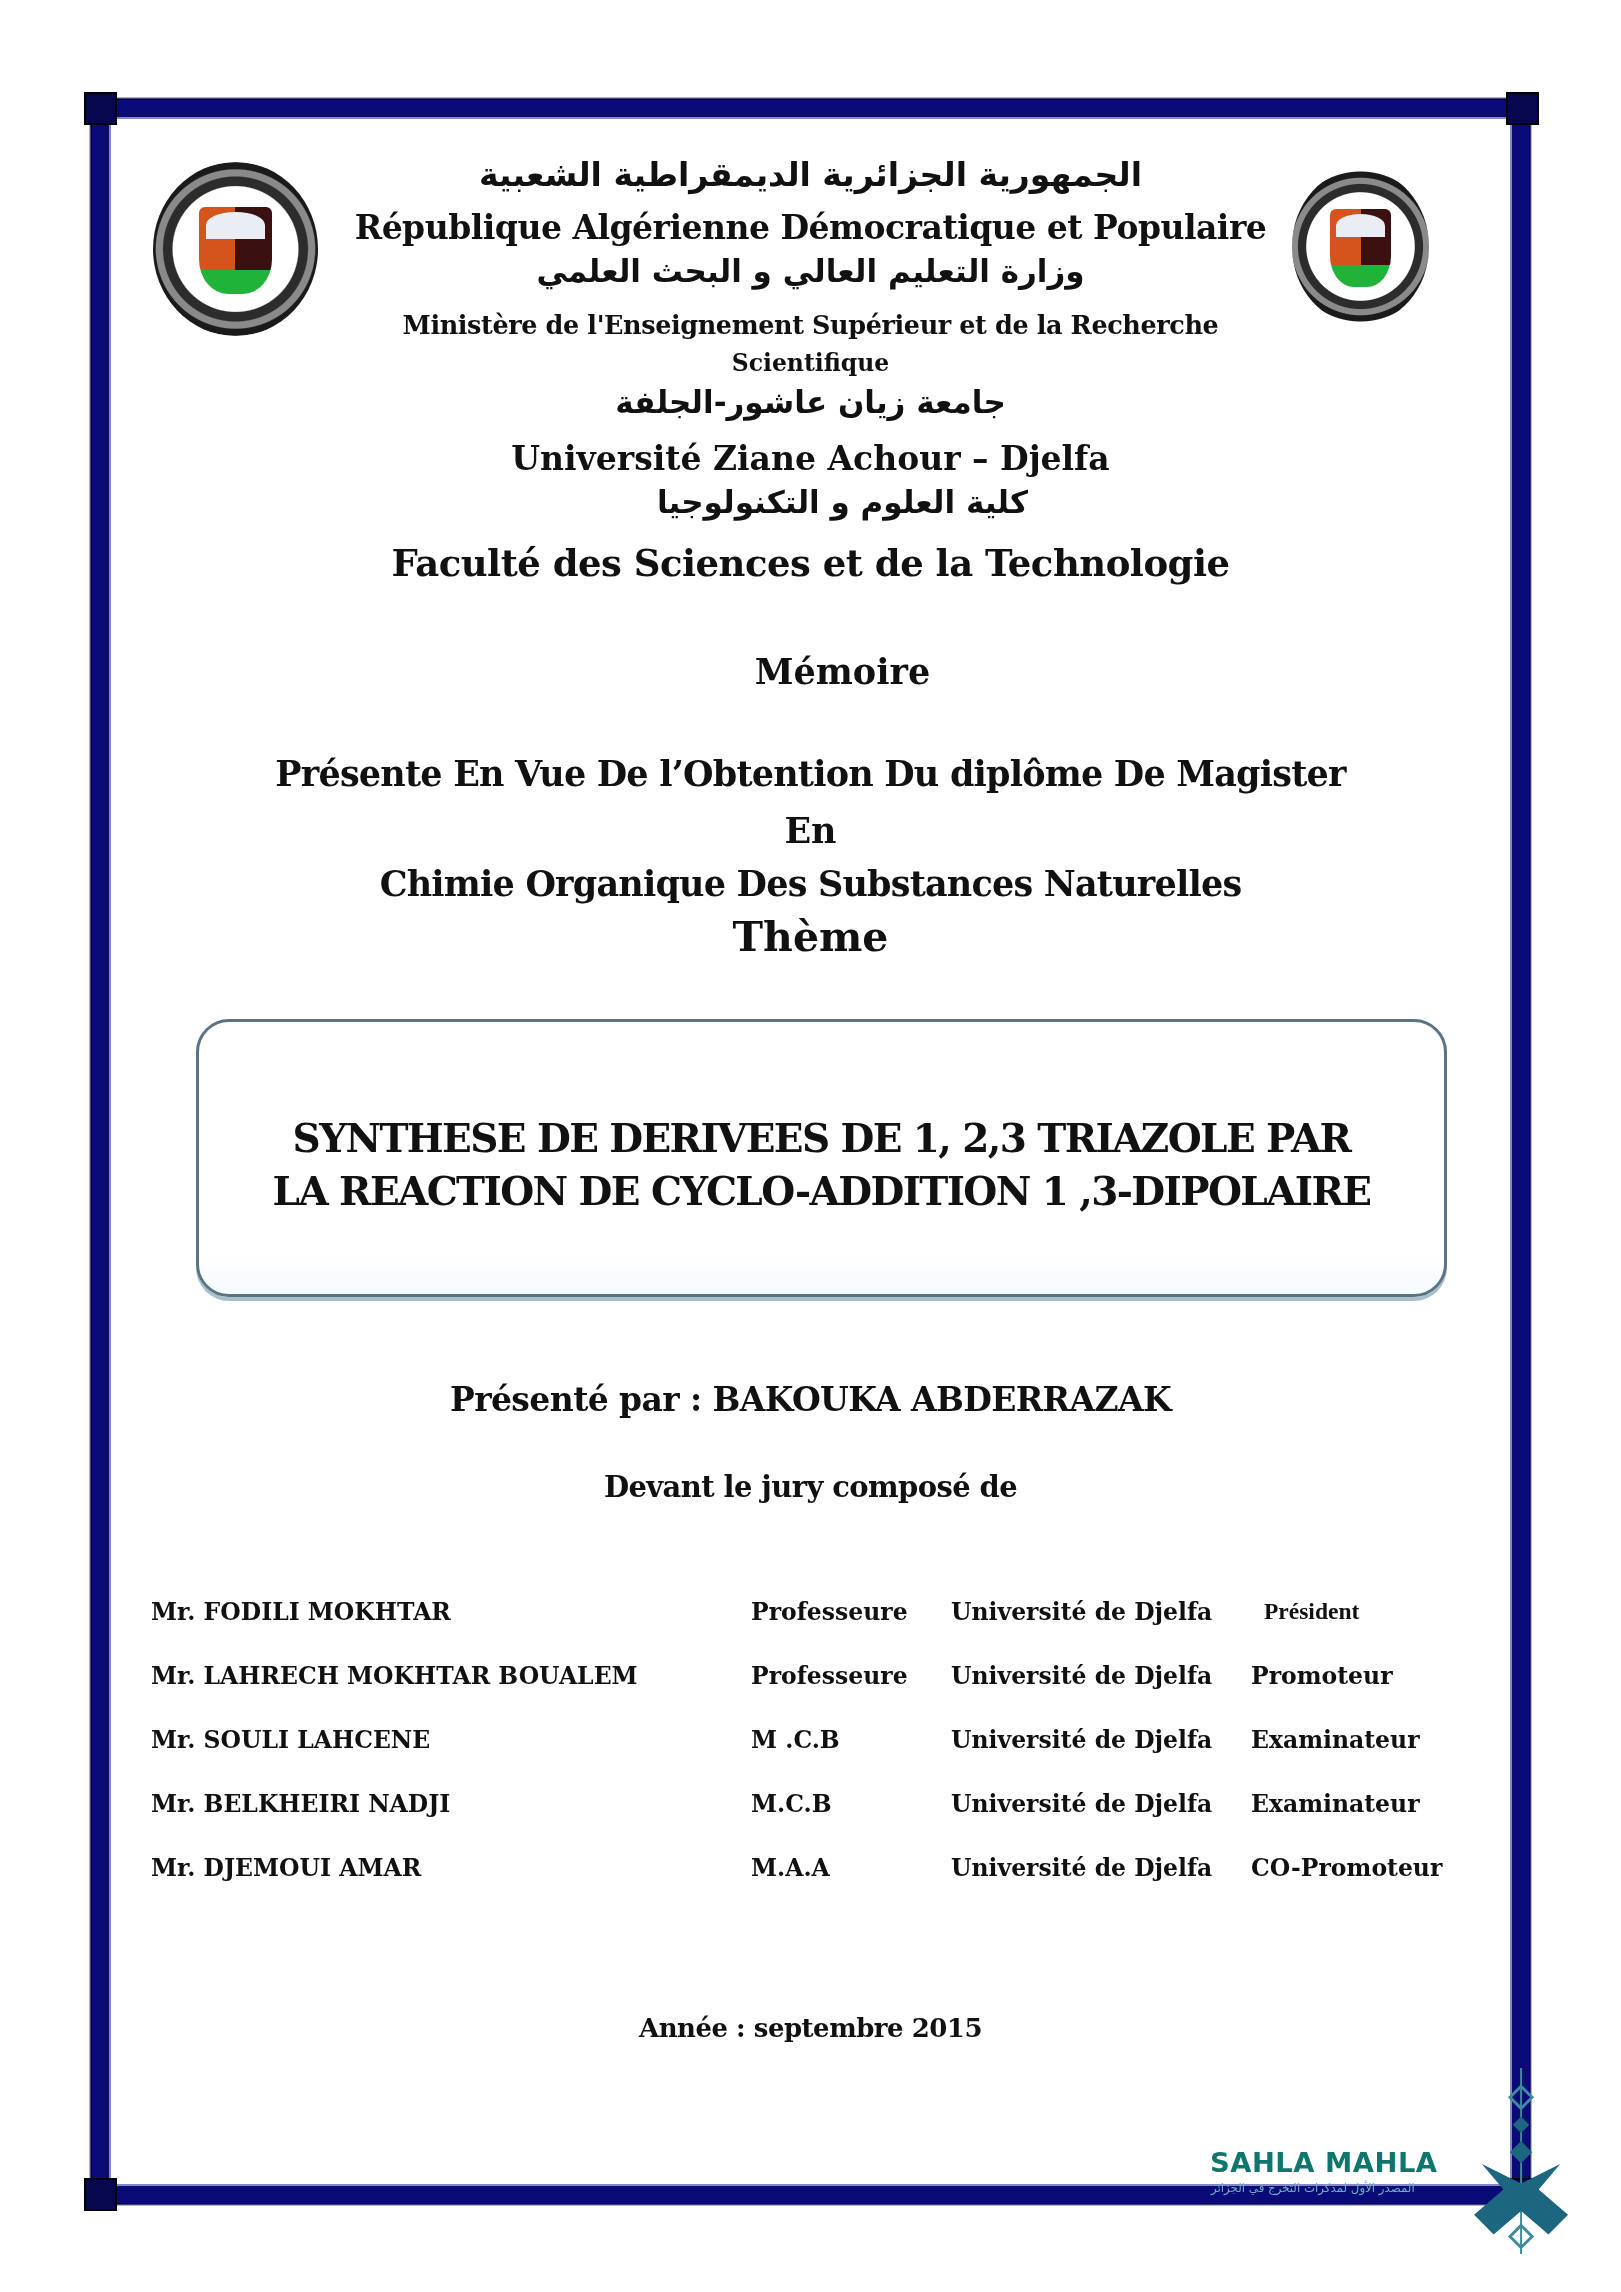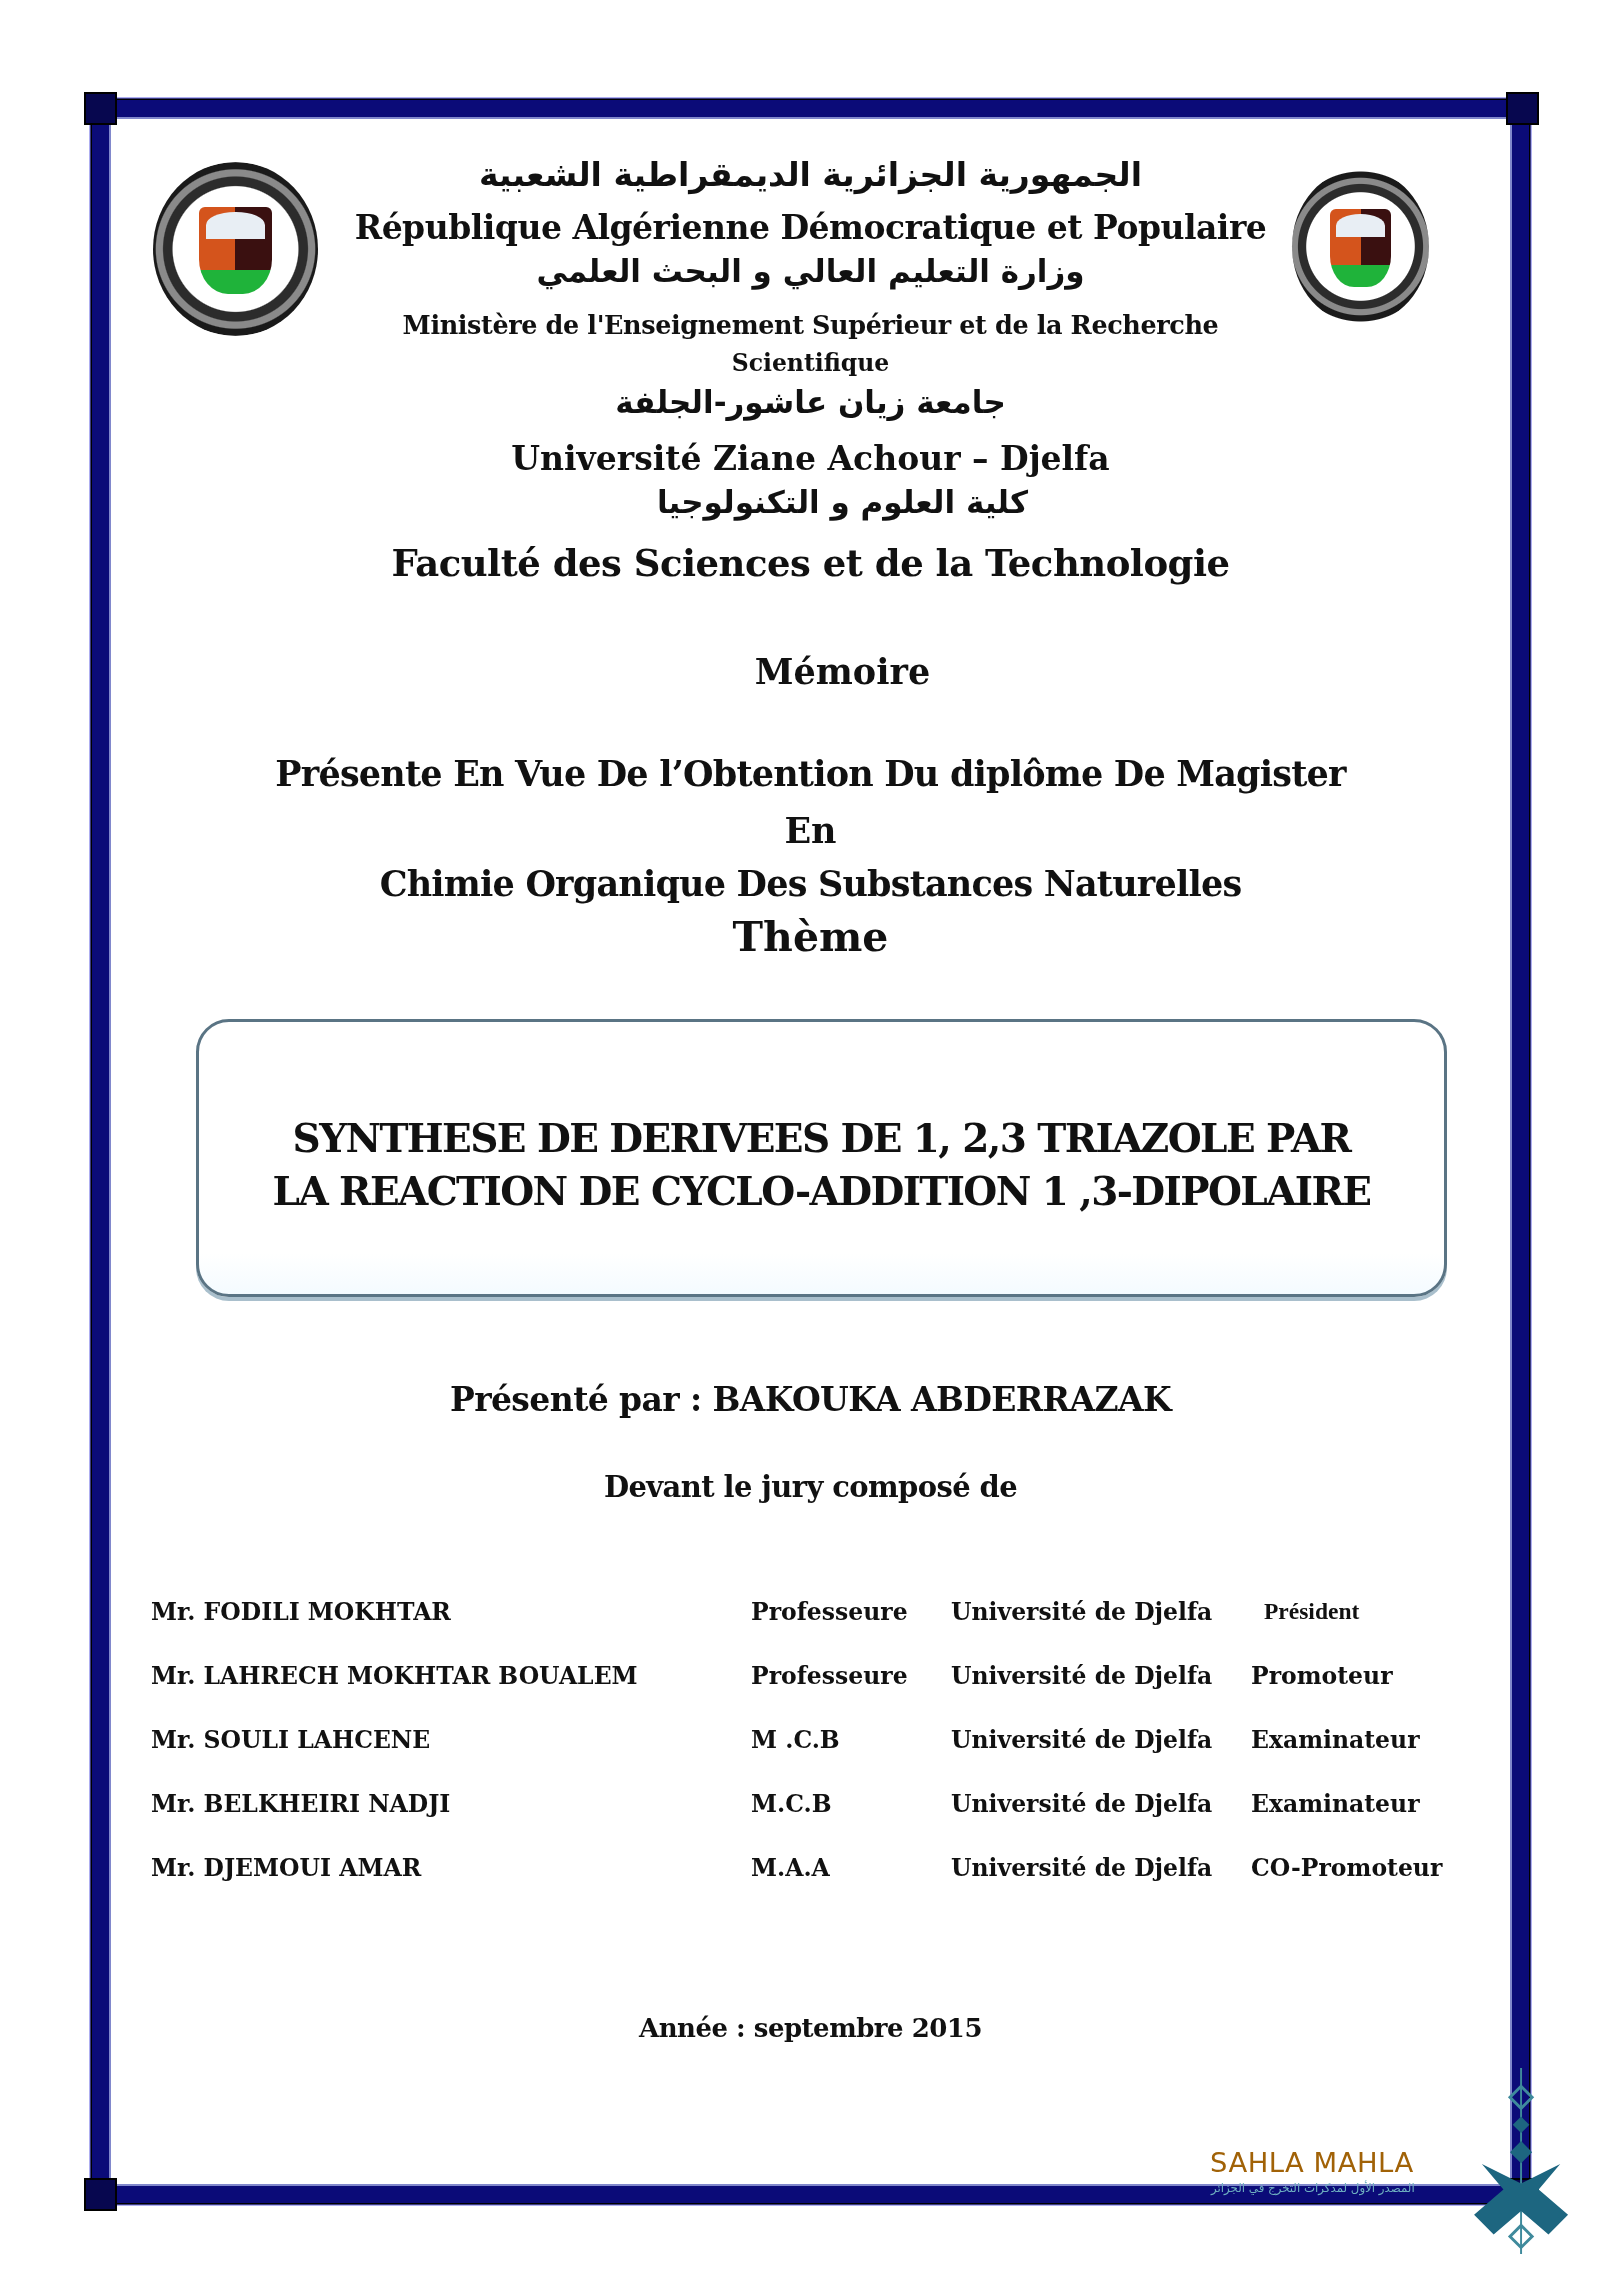--- a/index.html
+++ b/index.html
@@ -170,23 +170,23 @@
     .c-univ { left: 800px; }
     .c-role { left: 1100px; }
     .c-role.indent { left: 1113px; font-family: Liberation Serif, serif; }
 
     .l-annee { top: 2013px; font-size: 26px; letter-spacing: -0.5px; }
 
     .watermark {
       position: absolute;
       left: 1210px;
       top: 2147px;
-      color: #a16207;
+      color: #0f766e;
       font-family: "DejaVu Sans", sans-serif;
-      font-weight: normal;
+      font-weight: bold;
       font-size: 27.4px;
       letter-spacing: 0.5px;
     }
     .watermark-sub {
       position: absolute;
       left: 1211px;
       top: 2181px;
       width: 255px;
       color: #6fb0c0;
       font-family: "DejaVu Sans", sans-serif;

